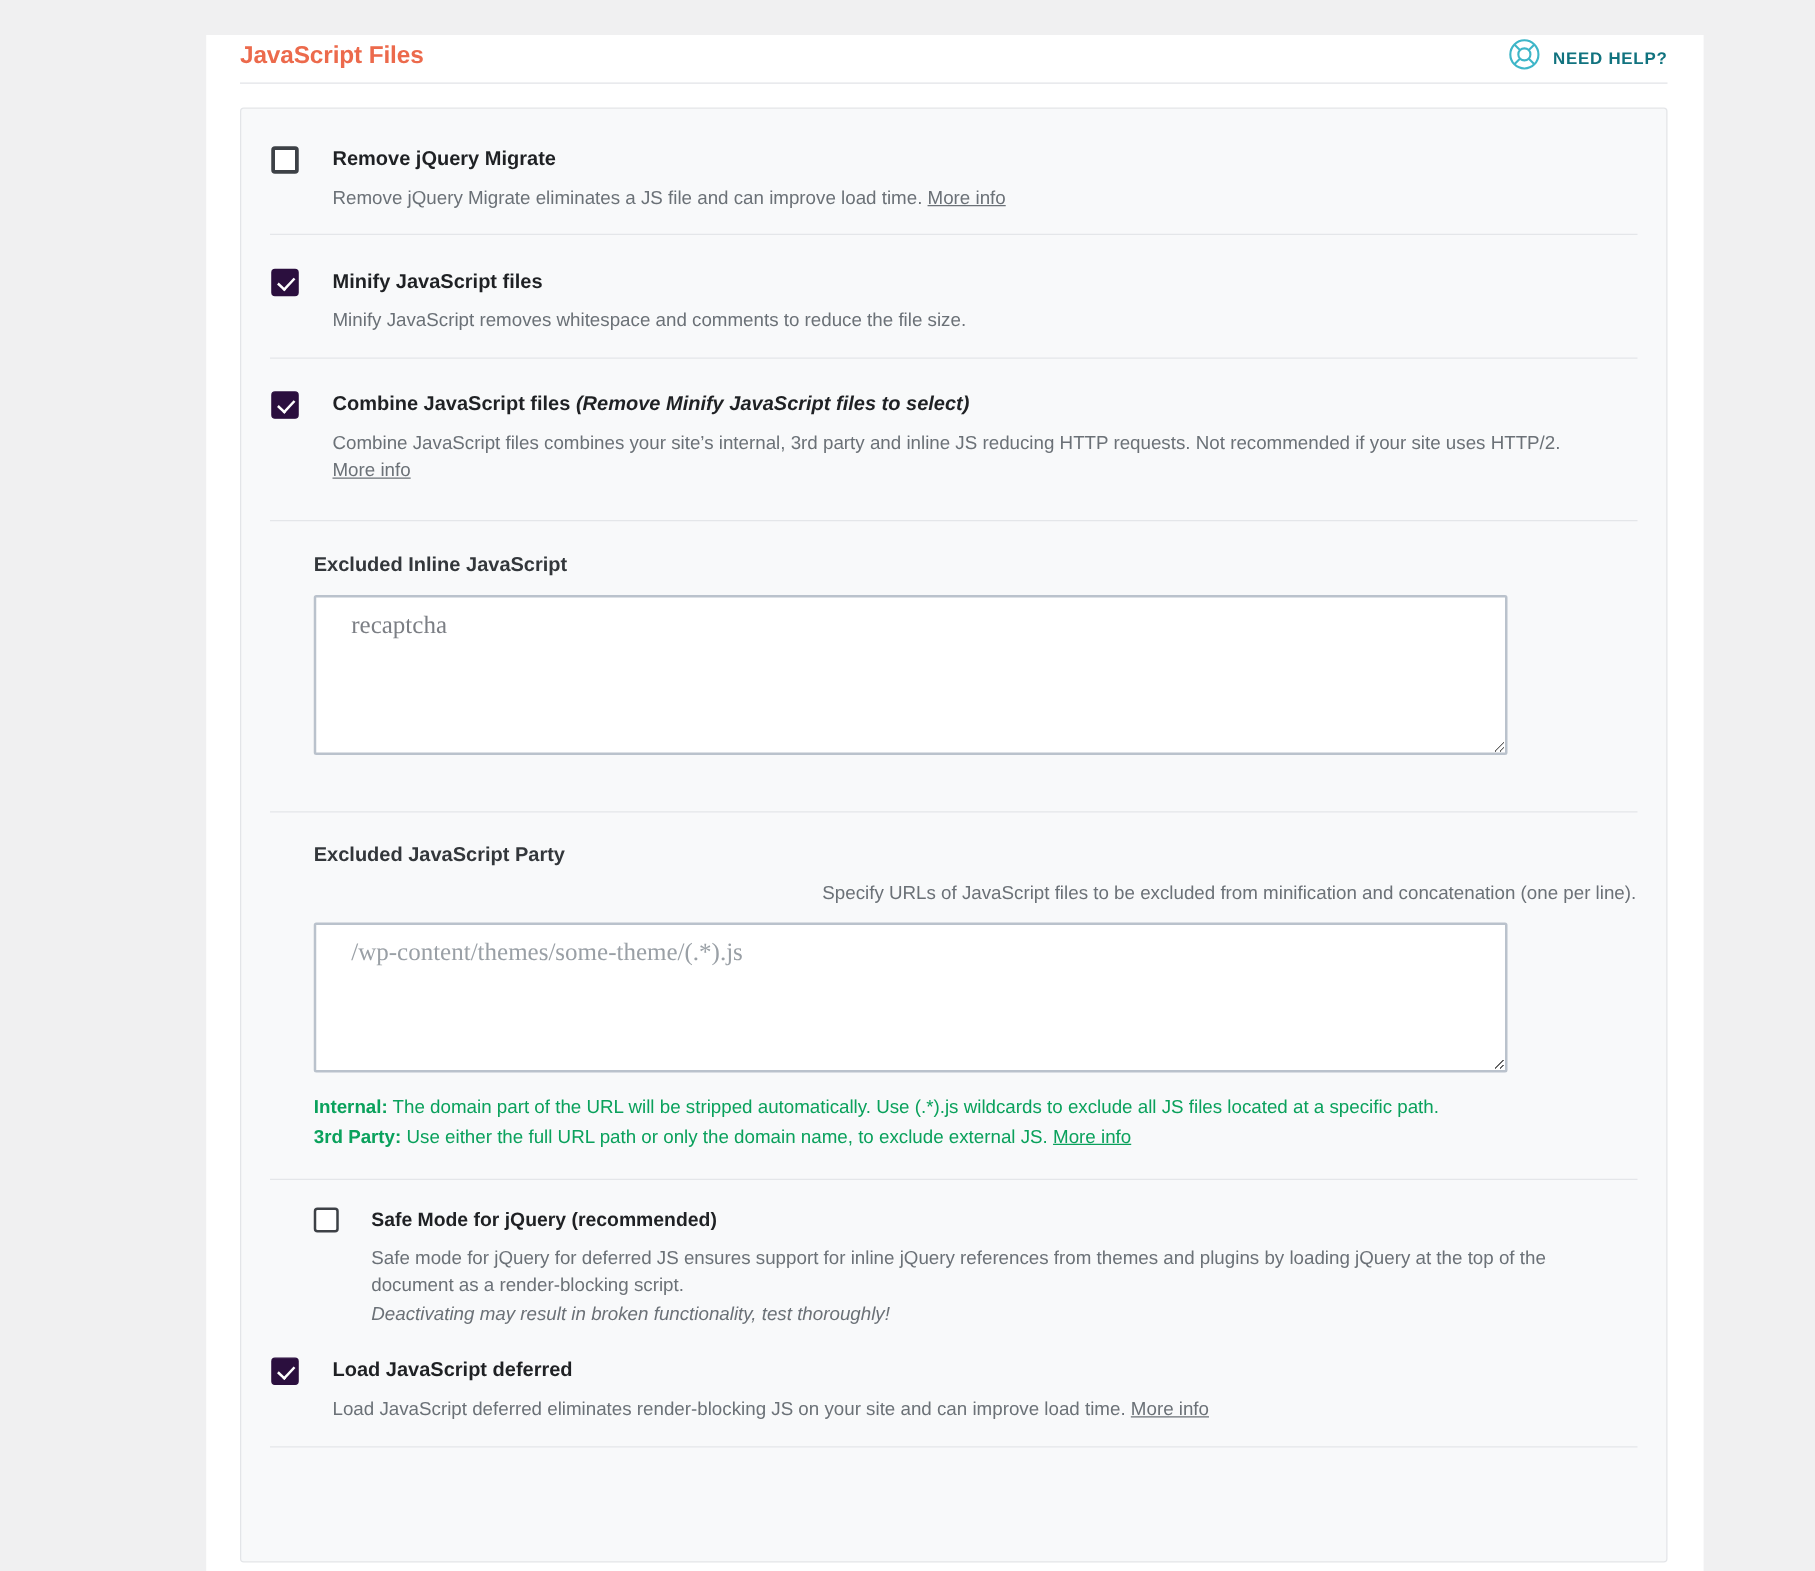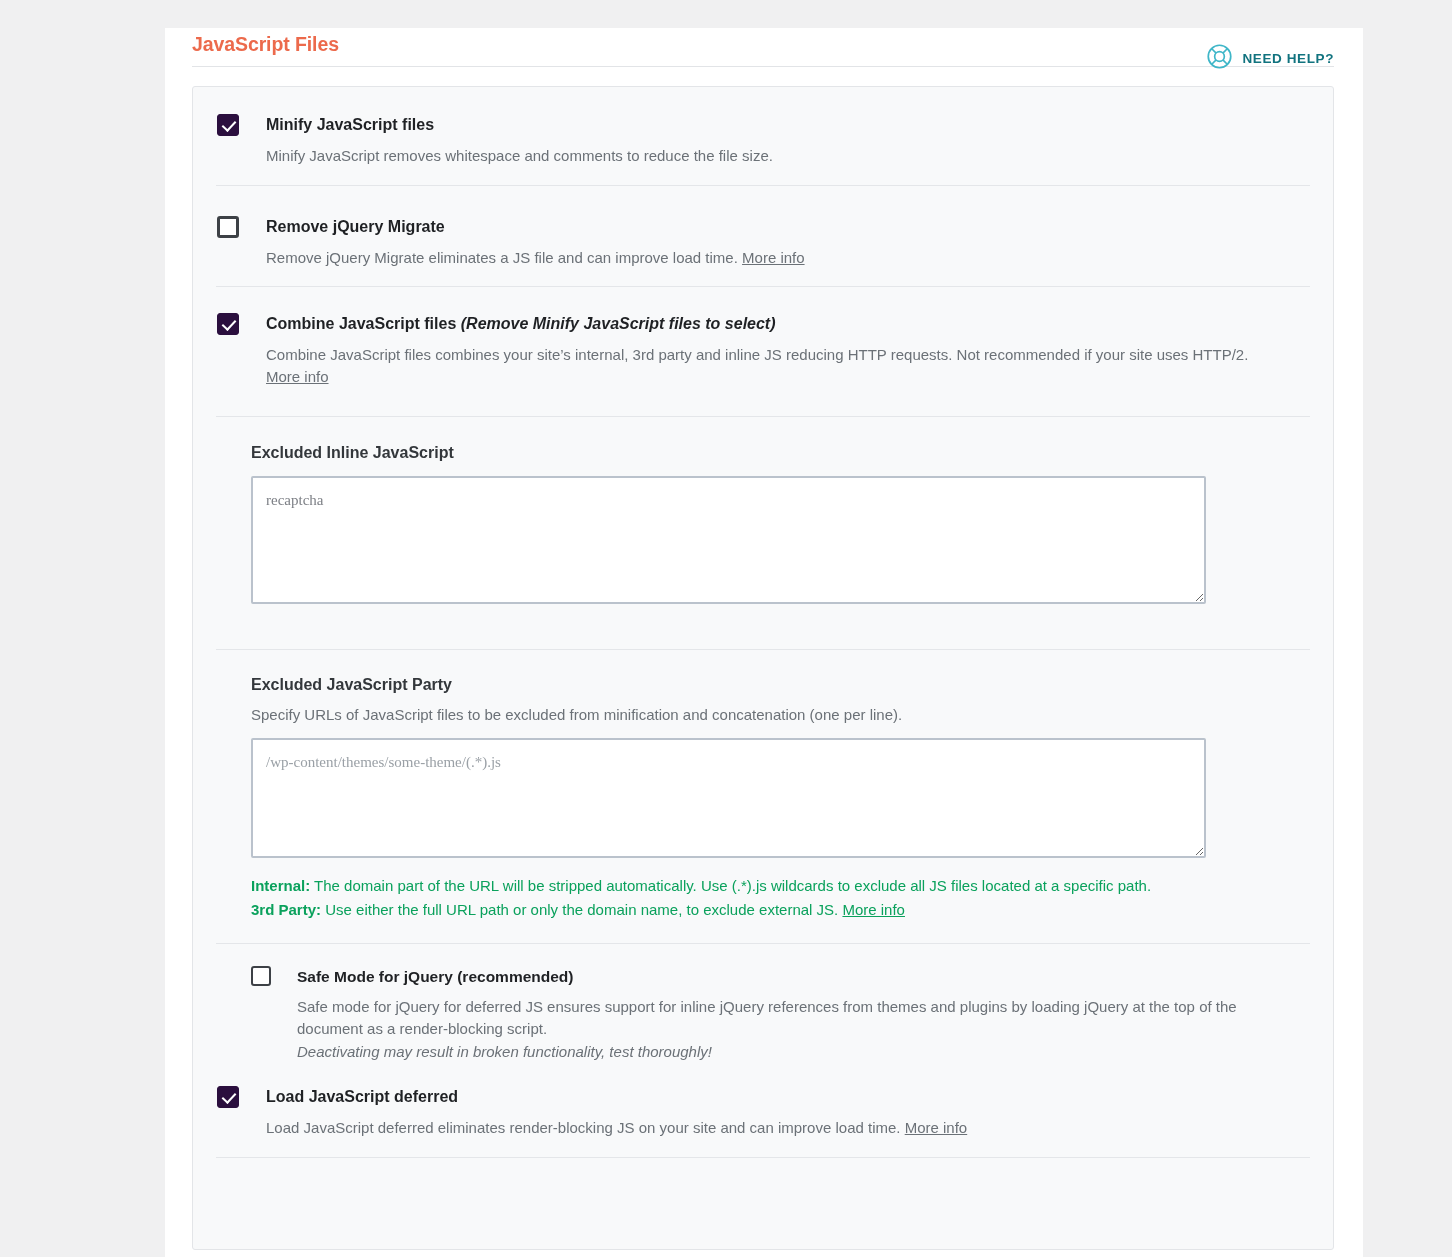--- a/index.html
+++ b/index.html
@@ -59,21 +59,21 @@
     font-weight: 700;
     color: #ec6a4c;
     letter-spacing: -0.1px;
     line-height: 1;
     padding-top: 7px;
   }
   .need-help {
     display: flex;
     align-items: center;
     gap: 9px;
-    padding-top: 15px;
+    padding-top: 2px;
     cursor: pointer;
     user-select: none;
   }
   .need-help-label {
     font-size: 13.5px;
     font-weight: 700;
     letter-spacing: 0.6px;
     color: #11737f;
   }
   .lifebuoy-icon { display: block; }
@@ -174,23 +174,23 @@
     color: #33373b;
     line-height: 22px;
   }
   .ta-wrap { margin-top: 12px; }
   textarea.box {
     display: block;
     width: 955px;
     background: #ffffff;
     border: 2px solid #bac2cc;
     border-radius: 2px;
-    padding: 12px 13px;
+    padding: 12px 28px;
     font-family: "Liberation Serif", serif;
-    font-size: 15px;
+    font-size: 20px;
     color: #7c7f85;
     line-height: 20px;
     resize: vertical;
     outline: none;
   }
   textarea.box::placeholder { color: #9aa0a6; }
 
   .notes {
     margin-top: 16px;
     font-size: 15px;
@@ -234,43 +234,43 @@
           <line x1="19.1" y1="4.9" x2="15.0" y2="9.0" stroke="#3eb6c8" stroke-width="1.5"></line>
           <line x1="9.0" y1="15.0" x2="4.9" y2="19.1" stroke="#3eb6c8" stroke-width="1.5"></line>
         </svg>
       </span>
       <span class="need-help-label">NEED HELP?</span>
     </div>
   </div>
 
   <div class="settings-card">
 
-    <div class="opt-row" style="padding-top:27px;">
-      <div class="opt-inner">
-        <div class="cb-line">
-          <span class="cbox checked"></span>
-          <span class="cb-title">Minify JavaScript files</span>
-        </div>
-        <div class="desc" style="margin-top:9px; padding-left:49px;">Minify JavaScript removes whitespace and comments to reduce the file size.</div>
-      </div>
-      <div class="divider" style="margin-top:18px;"></div>
-    </div>
-
     <div class="opt-row" style="padding-top:30px;">
       <div class="opt-inner">
         <div class="cb-line">
           <span class="cbox unchecked"></span>
           <span class="cb-title">Remove jQuery Migrate</span>
         </div>
         <div class="desc" style="margin-top:9px; padding-left:49px;">
           <span>Remove jQuery Migrate eliminates a JS file and can improve load time.</span>
           <a class="more-info">More info</a>
         </div>
       </div>
       <div class="divider" style="margin-top:17px;"></div>
+    </div>
+
+    <div class="opt-row" style="padding-top:27px;">
+      <div class="opt-inner">
+        <div class="cb-line">
+          <span class="cbox checked"></span>
+          <span class="cb-title">Minify JavaScript files</span>
+        </div>
+        <div class="desc" style="margin-top:9px; padding-left:49px;">Minify JavaScript removes whitespace and comments to reduce the file size.</div>
+      </div>
+      <div class="divider" style="margin-top:18px;"></div>
     </div>
 
     <div class="opt-row" style="padding-top:26px;">
       <div class="opt-inner">
         <div class="cb-line">
           <span class="cbox checked"></span>
           <span class="cb-title">
             <span>Combine JavaScript files</span>
             <span class="hint-italic">(Remove Minify JavaScript files to select)</span>
           </span>
@@ -289,21 +289,21 @@
         <div class="ta-wrap">
           <textarea class="box" rows="5" style="height: 128px;" placeholder="">recaptcha</textarea>
         </div>
       </div>
       <div class="divider" style="margin-top:45px;"></div>
     </div>
 
     <div class="opt-row" style="padding-top:24px;">
       <div class="opt-inner" style="padding-left:58px;">
         <div class="sub-title">Excluded JavaScript Party</div>
-        <div class="desc" style="margin-top:8px;">Specify URLs of JavaScript files to be excluded from minification and concatenation (one per line).</div>
+        <div class="desc" style="margin-top:8px;text-align:right;">Specify URLs of JavaScript files to be excluded from minification and concatenation (one per line).</div>
         <div class="ta-wrap">
           <textarea class="box" rows="5" style="height: 120px;" placeholder="/wp-content/themes/some-theme/(.*).js"></textarea>
         </div>
         <div class="notes">
           <span><b>Internal:</b><span> The domain part of the URL will be stripped automatically. Use (.*).js wildcards to exclude all JS files located at a specific path.</span></span><br>
           <span><b>3rd Party:</b><span> Use either the full URL path or only the domain name, to exclude external JS.</span> <a>More info</a></span>
         </div>
       </div>
       <div class="divider" style="margin-top:21px;"></div>
     </div>

